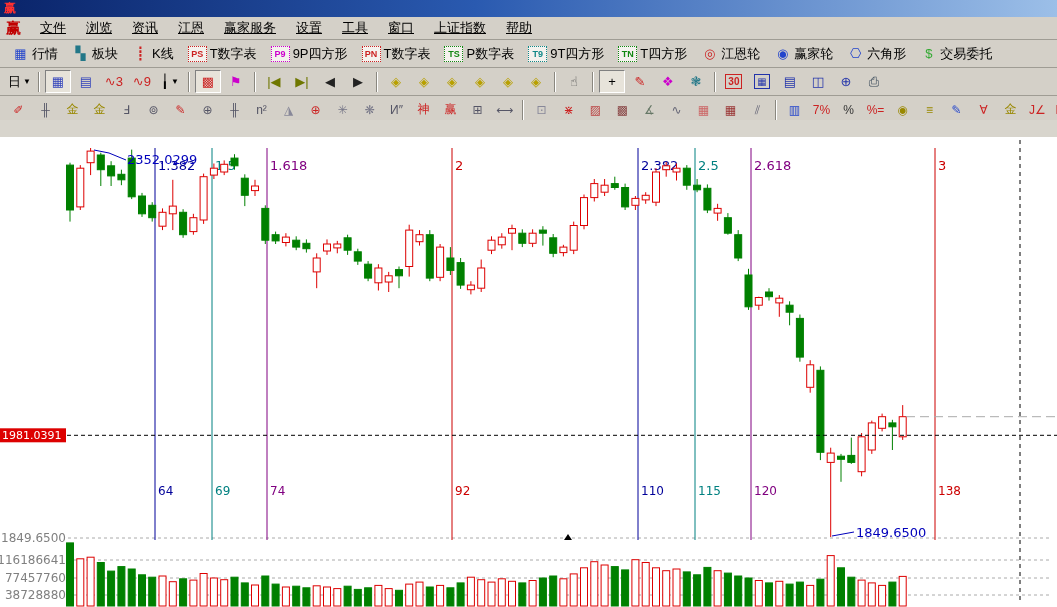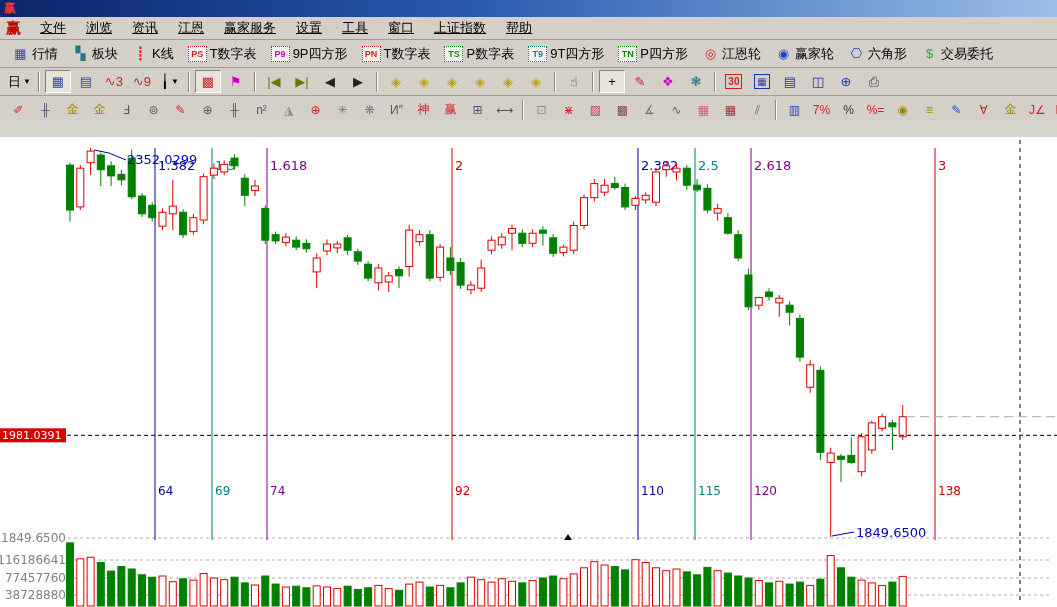--- a/index.html
+++ b/index.html
@@ -91,21 +91,21 @@
       <span class="tb-item">
         <span class="tb-badge" style="color: rgb(17, 136, 17);">TS</span>
         <span>P数字表</span>
       </span>
       <span class="tb-item">
         <span class="tb-badge" style="color: rgb(17, 136, 136);">T9</span>
         <span>9T四方形</span>
       </span>
       <span class="tb-item">
         <span class="tb-badge" style="color: rgb(17, 136, 17);">TN</span>
-        <span>P四方形</span>
+        <span>T四方形</span>
       </span>
       <span class="tb-item">
         <span class="tb-icon" style="color: rgb(204, 34, 34);">◎</span>
         <span>江恩轮</span>
       </span>
       <span class="tb-item">
         <span class="tb-icon" style="color: rgb(34, 68, 204);">◉</span>
         <span>赢家轮</span>
       </span>
       <span class="tb-item">

